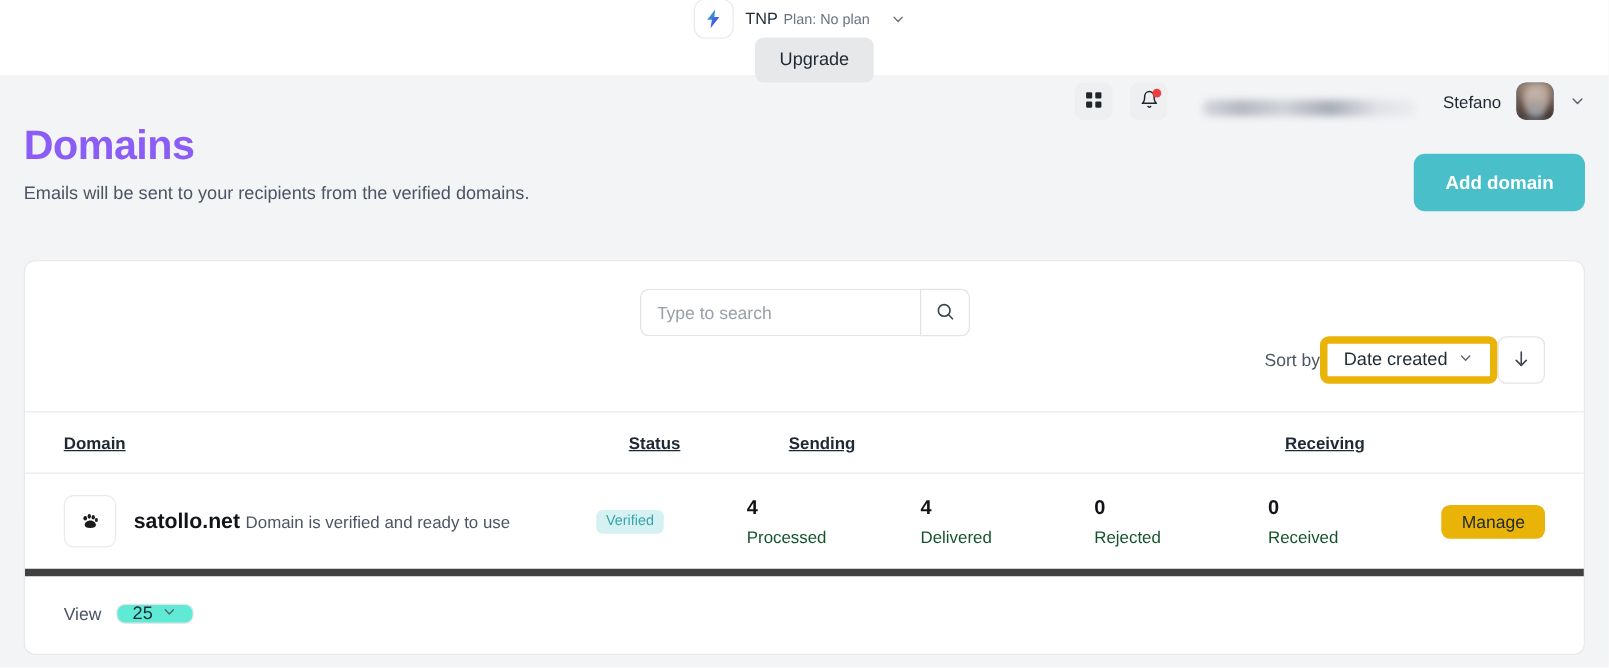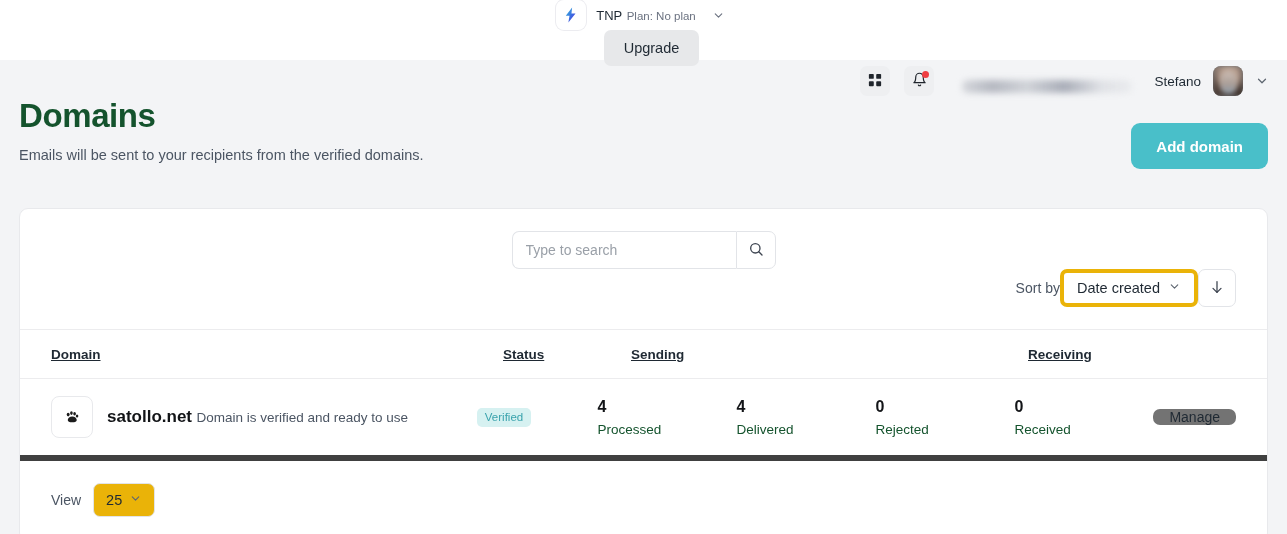--- a/index.html
+++ b/index.html
@@ -179,21 +179,21 @@
   .page-head {
     display: flex;
     align-items: flex-start;
     padding-top: 38px;
   }
 
   .page-title {
     font-size: 33px;
     font-weight: bold;
     letter-spacing: -.4px;
-    color: #14532d;
+    color: #8b5cf6;
     line-height: 1.1;
   }
 
   .page-sub {
     font-size: 14.5px;
     color: #4b5563;
     margin-top: 13px;
   }
 
   .add-btn {
@@ -264,21 +264,21 @@
     align-items: center;
   }
 
   .sort-label {
     font-size: 14px;
     color: #4b5563;
   }
 
   .select-box {
     height: 38px;
-    border: 4px solid #eab308;
+    border: 6px solid #eab308;
     border-radius: 7px;
     background: #ffffff;
     display: flex;
     align-items: center;
     gap: 8px;
     padding: 0 13px;
     font-size: 14.5px;
     color: #1f2933;
     cursor: pointer;
     white-space: nowrap;
@@ -378,44 +378,44 @@
     line-height: 1.2;
   }
   .stat-lbl {
     font-size: 13.5px;
     color: #14532d;
     margin-top: 5px;
   }
 
   .manage-btn {
     margin-left: auto;
-    background: #737373;
+    background: #eab308;
     border: none;
     border-radius: 7px;
-    height: 16px;
+    height: 27px;
     padding: 0 16px;
     font-family: inherit;
     font-size: 14px;
     color: #1f2933;
     cursor: pointer;
   }
 
   .card-foot {
     display: flex;
     align-items: center;
     gap: 12px;
     padding: 22px 31px 24px 31px;
   }
   .view-label { font-size: 14px; color: #4b5563; }
 
   .view-select {
-    height: 34px;
+    height: 16px;
     border: 1px solid #e2e4e8;
     border-radius: 7px;
-    background: #eab308;
+    background: #5eead4;
     display: flex;
     align-items: center;
     gap: 7px;
     padding: 0 12px;
     font-size: 14.5px;
     color: #1f2933;
     cursor: pointer;
   }
 </style>
 </head>

